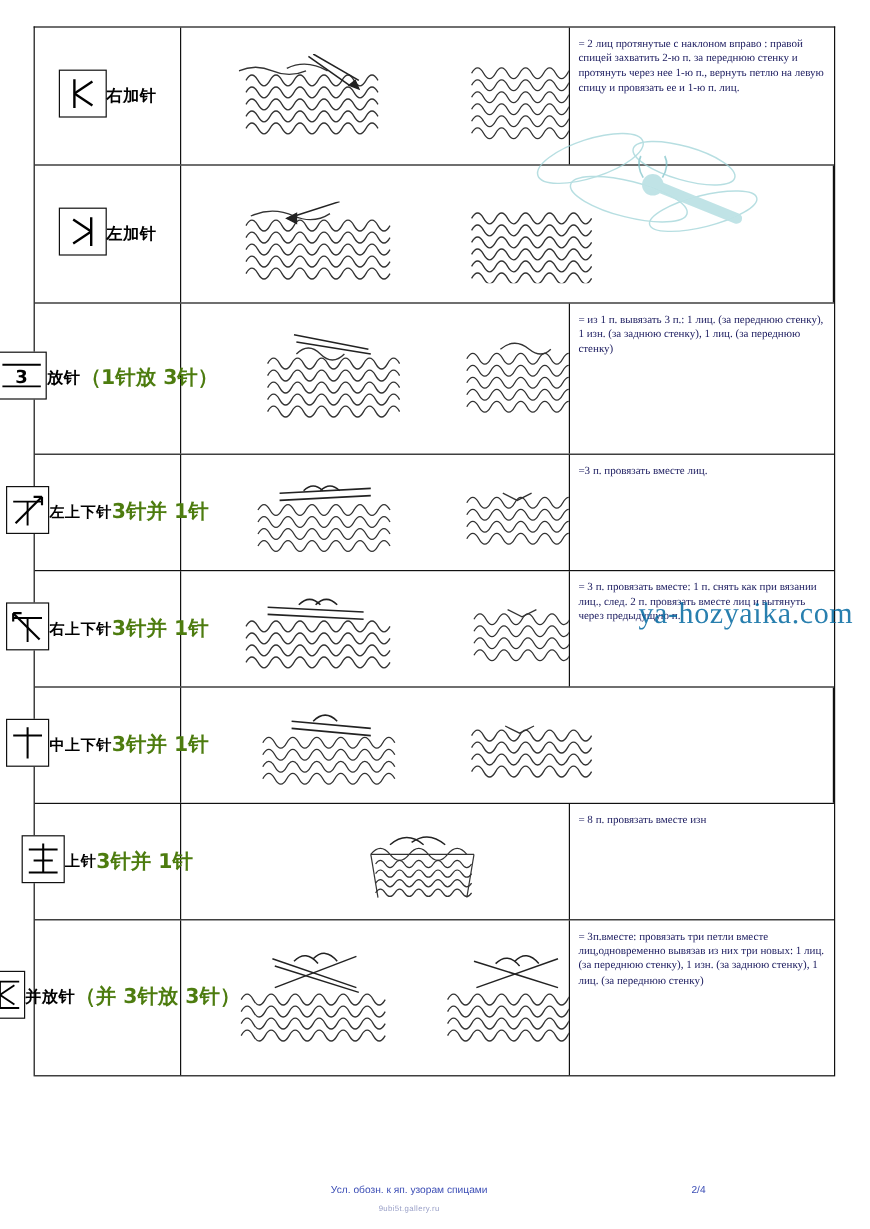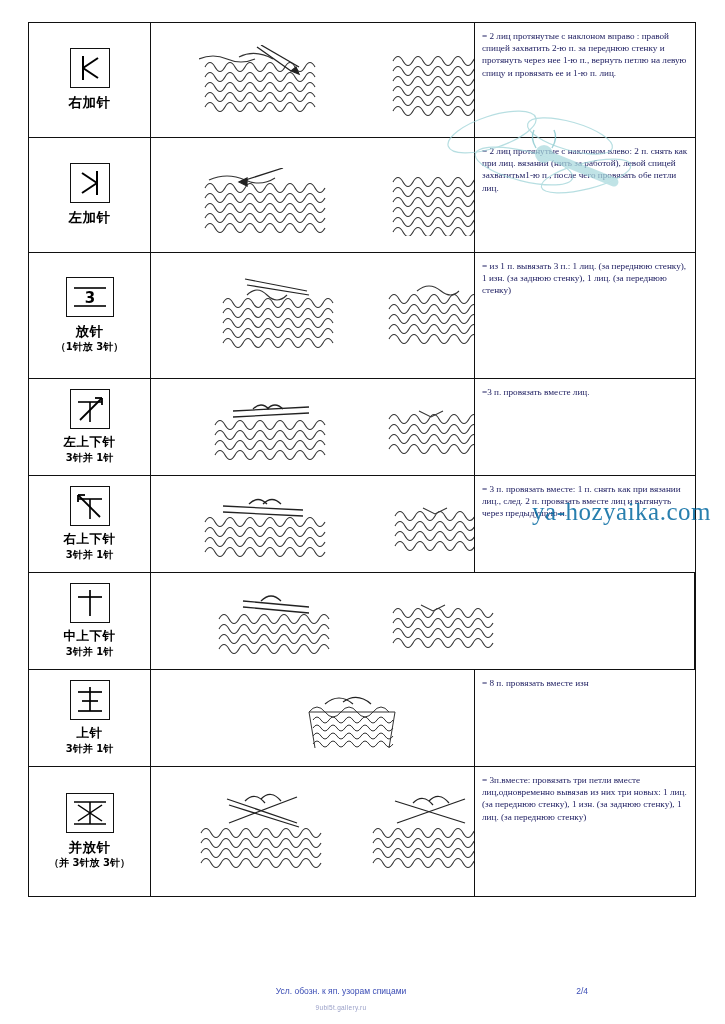--- a/index.html
+++ b/index.html
@@ -40,21 +40,21 @@
     box-sizing: border-box;
     width: 100%;
   }
 
   .cell-symbol {
     width: 122px;
     flex: 0 0 122px;
     border-right: 1px solid #111;
     box-sizing: border-box;
     display: flex;
-    flex-direction: column;
+    flex-direction: row;
     align-items: center;
     justify-content: center;
     padding: 6px 2px;
   }
 
   .cell-diagram {
     flex: 1 1 auto;
     border-right: 1px solid #111;
     box-sizing: border-box;
     position: relative;
@@ -98,24 +98,24 @@
     color: #000;
     white-space: nowrap;
   }
   .cn-label.small {
     font-size: 12.5px;
     text-align: center;
   }
   .cn-sub {
     font-family: "DejaVu Sans", sans-serif;
     font-weight: bold;
-    font-size: 10px;
+    font-size: 17px;
     text-align: center;
     line-height: 1.35;
-    color: #000000;
+    color: #4d7c0f;
     white-space: nowrap;
   }
 
   
   .swatch {
     position: absolute;
   }
   .swatch svg { display: block; }
 
   .watermark-text {
@@ -271,21 +271,20 @@
               <path d="M6 14 q5 -9 10 0 q5 9 10 0 q5 -9 10 0 q5 9 10 0 q5 -9 10 0 q5 9 10 0 q5 -9 10 0 q5 9 10 0 q5 -9 10 0 q5 9 10 0"></path>
               <path d="M6 24 q5 -9 10 0 q5 9 10 0 q5 -9 10 0 q5 9 10 0 q5 -9 10 0 q5 9 10 0 q5 -9 10 0 q5 9 10 0 q5 -9 10 0 q5 9 10 0"></path>
               <path d="M6 34 q5 -9 10 0 q5 9 10 0 q5 -9 10 0 q5 9 10 0 q5 -9 10 0 q5 9 10 0 q5 -9 10 0 q5 9 10 0 q5 -9 10 0 q5 9 10 0"></path>
               <path d="M6 44 q5 -9 10 0 q5 9 10 0 q5 -9 10 0 q5 9 10 0 q5 -9 10 0 q5 9 10 0 q5 -9 10 0 q5 9 10 0 q5 -9 10 0 q5 9 10 0"></path>
               <path d="M6 54 q5 -9 10 0 q5 9 10 0 q5 -9 10 0 q5 9 10 0 q5 -9 10 0 q5 9 10 0 q5 -9 10 0 q5 9 10 0 q5 -9 10 0 q5 9 10 0"></path>
               <path d="M6 64 q5 -9 10 0 q5 9 10 0 q5 -9 10 0 q5 9 10 0 q5 -9 10 0 q5 9 10 0 q5 -9 10 0 q5 9 10 0 q5 -9 10 0 q5 9 10 0"></path>
             </g>
           </svg>
         </div>
       </div>
-      <div class="cell-desc">= 2 лиц протянутые с наклоном влево: 2 п. снять как при лиц. вязании (нить за работой), левой спицей захватитьм1-ю п., после чего  провязать обе петли лиц.</div>
     </div>
 
     <div class="row" style="height:126px;">
       <div class="cell-symbol">
         <div class="glyph-box wide">
           <svg width="40" height="30" viewBox="0 0 40 30">
             <line x1="4" y1="6" x2="36" y2="6" stroke="#000" stroke-width="1.6"></line>
             <line x1="4" y1="24" x2="36" y2="24" stroke="#000" stroke-width="1.6"></line>
             <text x="20" y="21" font-family="DejaVu Sans, sans-serif" font-size="15" font-weight="bold" text-anchor="middle" fill="#000">3</text>
           </svg>

